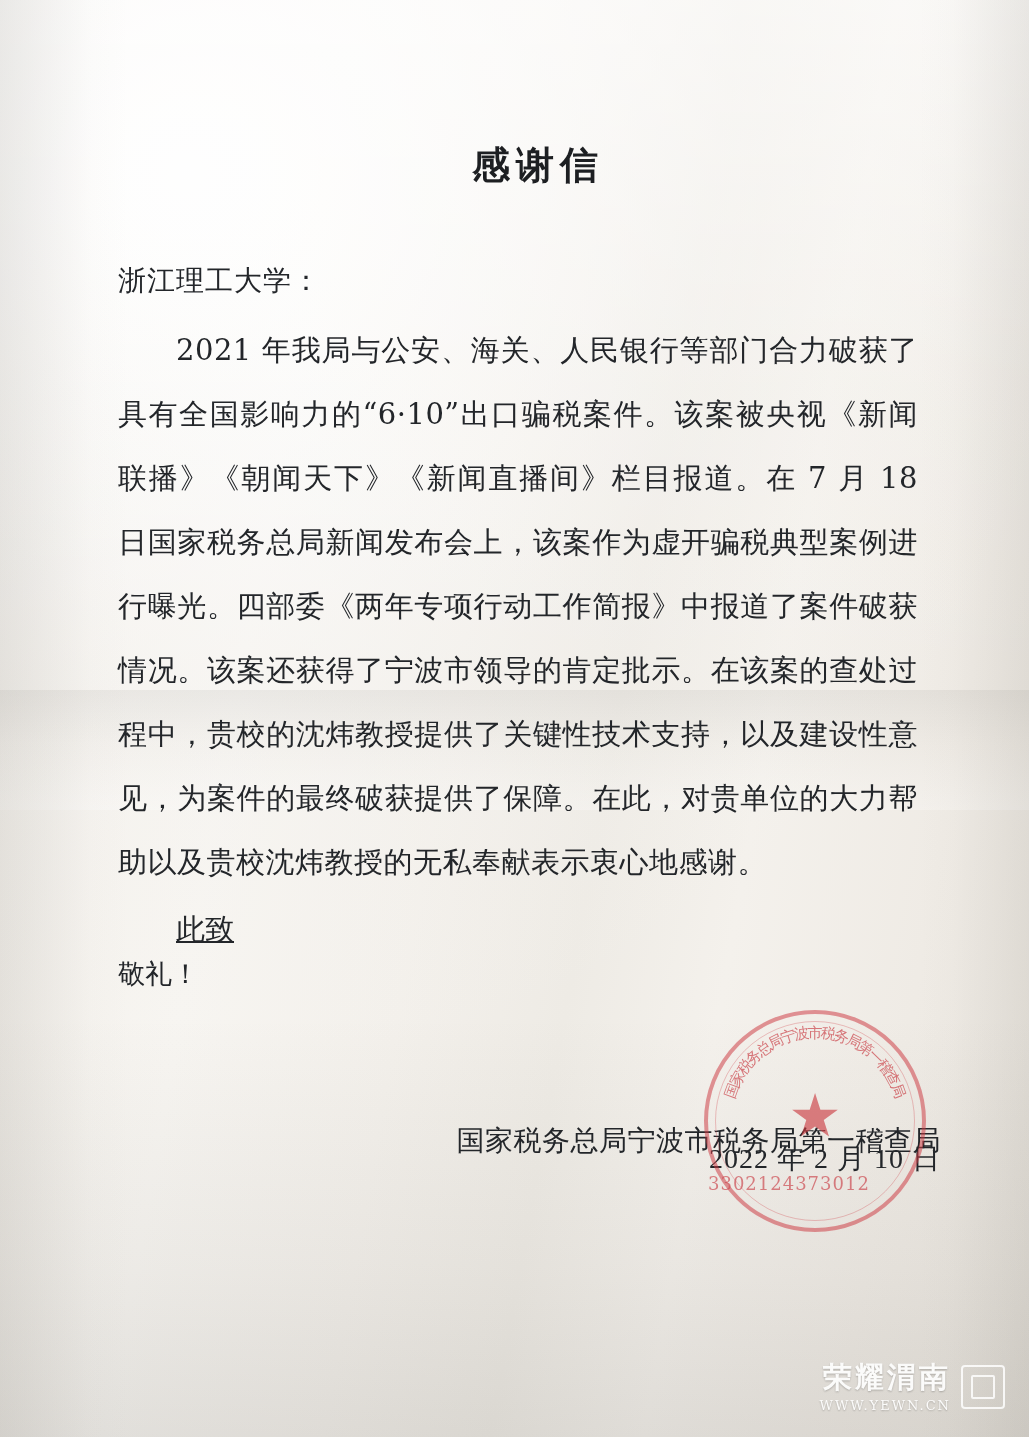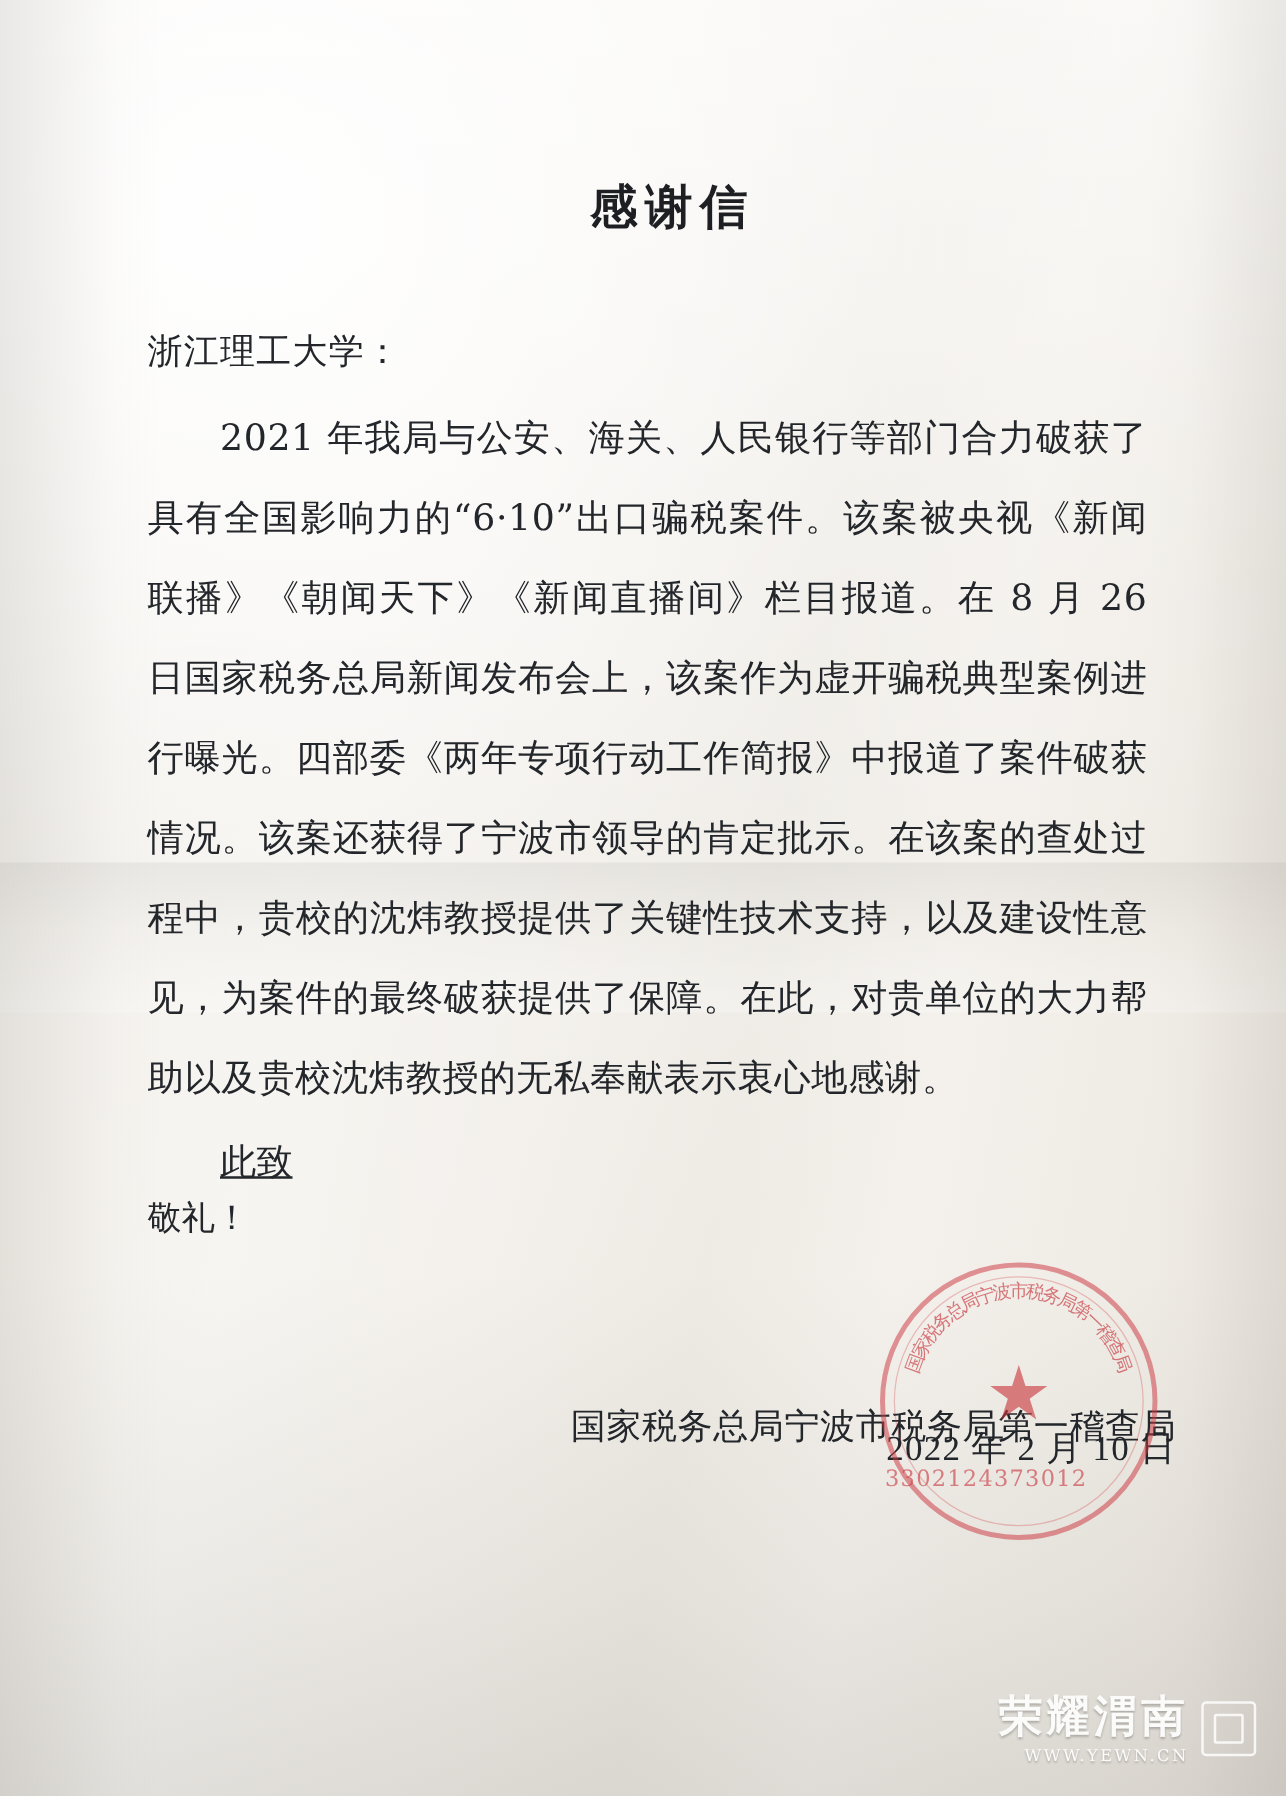--- a/index.html
+++ b/index.html
@@ -194,21 +194,21 @@
     align-items: center;
     gap: 10px;
     opacity: 0.9;
   }
   .wm-text {
     text-align: right;
     color: #ffffff;
     text-shadow: 0 1px 2px rgba(0,0,0,0.25);
   }
   .wm-title {
-    font-size: 35px;
+    font-size: 29px;
     letter-spacing: 3px;
     font-weight: bold;
     line-height: 1.15;
   }
   .wm-url {
     font-size: 13px;
     letter-spacing: 2px;
     margin-top: 4px;
     margin-left: 40px;
   }
@@ -236,21 +236,21 @@
   <div class="shade-b"></div>
   <div class="shade-c"></div>
   <div class="shade-left"></div>
   <div class="shade-right"></div>
 
   <div class="doc-title">感谢信</div>
 
   <div class="salutation">浙江理工大学：</div>
 
   <div class="body-text">
-    <p>2021 年我局与公安、海关、人民银行等部门合力破获了具有全国影响力的“6·10”出口骗税案件。该案被央视《新闻联播》《朝闻天下》《新闻直播间》栏目报道。在 8 月 26 日国家税务总局新闻发布会上，该案作为虚开骗税典型案例进行曝光。四部委《两年专项行动工作简报》中报道了案件破获情况。该案还获得了宁波市领导的肯定批示。在该案的查处过程中，贵校的沈炜教授提供了关键性技术支持，以及建设性意见，为案件的最终破获提供了保障。在此，对贵单位的大力帮助以及贵校沈炜教授的无私奉献表示衷心地感谢。</p>
+    <p>2021 年我局与公安、海关、人民银行等部门合力破获了具有全国影响力的“6·10”出口骗税案件。该案被央视《新闻联播》《朝闻天下》《新闻直播间》栏目报道。在 7 月 18 日国家税务总局新闻发布会上，该案作为虚开骗税典型案例进行曝光。四部委《两年专项行动工作简报》中报道了案件破获情况。该案还获得了宁波市领导的肯定批示。在该案的查处过程中，贵校的沈炜教授提供了关键性技术支持，以及建设性意见，为案件的最终破获提供了保障。在此，对贵单位的大力帮助以及贵校沈炜教授的无私奉献表示衷心地感谢。</p>
   </div>
 
   <div class="closing-1">此致</div>
   <div class="closing-2">敬礼！</div>
 
   <div class="signature">国家税务总局宁波市税务局第一稽查局</div>
   <div class="sign-date">2022 年 2 月 10 日</div>
 
   <div class="seal">
     <div class="seal-inner"></div>

